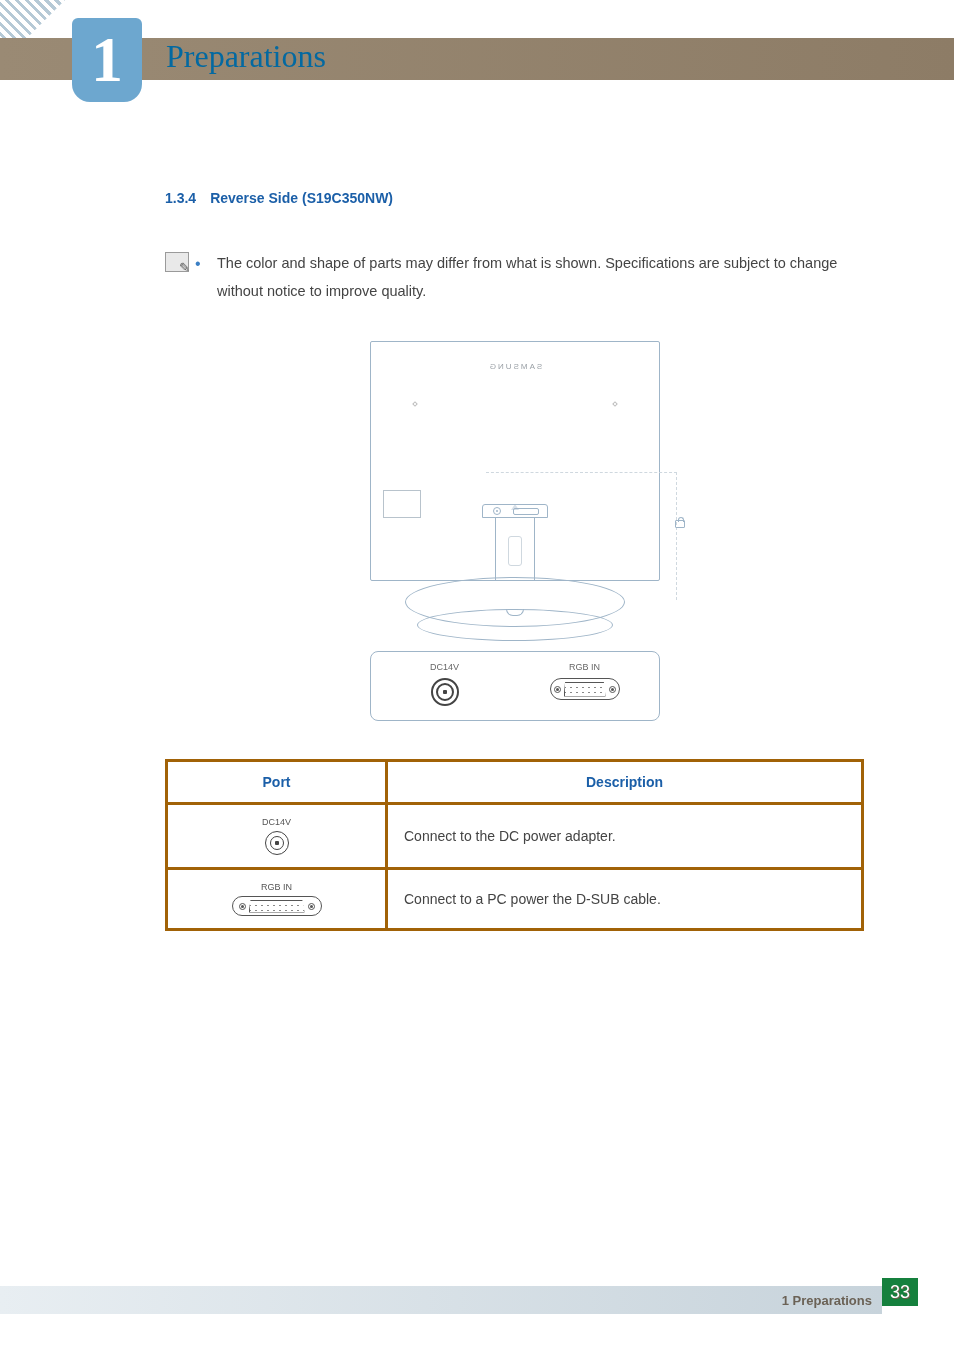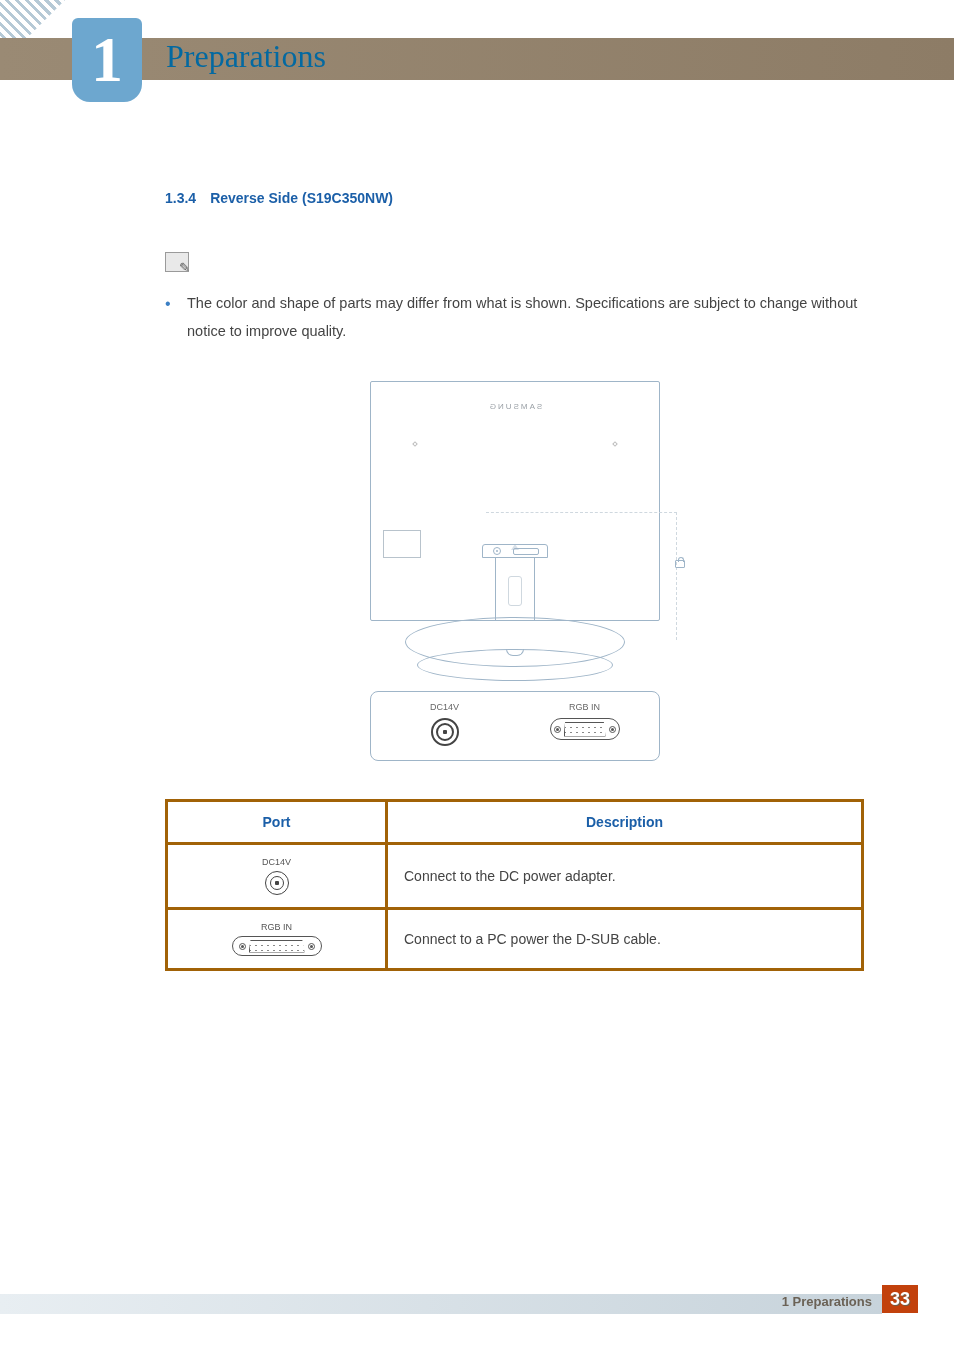--- a/index.html
+++ b/index.html
@@ -58,22 +58,21 @@
   .section-heading {
     color: #1b5fa8;
     font-size: 14px;
     font-weight: bold;
     margin-bottom: 44px;
   }
   .section-heading .num { margin-right: 14px; }
   .note-block {
     display: flex;
     align-items: flex-start;
-    gap: 18px;
-    flex-direction: column;
+    gap: 6px;
   }
   .note-icon {
     width: 24px; height: 20px;
     border: 1px solid #9a9a9a;
     background: #e9e9e9;
     position: relative;
     flex-shrink: 0;
     margin-top: 2px;
   }
   .note-icon::after {
@@ -211,28 +210,28 @@
   }
   .th-desc { color: #c0392b; }
   .port-cell { text-align: center; width: 220px;}
   .port-cell .pl { font-size:9px; color:#555; margin-bottom:4px;}
   .port-cell .dc-port{ width:24px; height:24px; border-width:1.6px;}
   .port-cell .dc-port::after{ width:12px; height:12px; border-width:1.6px;}
   .port-cell .vga-port{ width:90px; height:20px;}
   .port-cell .vga-trap{ width:56px; height:13px;}
   .desc-cell { color:#444; vertical-align: middle; margin-top: 45px;}
   .footer-band {
-    position:absolute; left:0; right:72px; bottom:36px; height:20px;
+    position:absolute; left:0; right:72px; bottom:36px; height:28px;
     background: linear-gradient(to right, #e8eef2 0%, #c7d3db 100%);
-    display:flex; align-items:flex-start; justify-content:flex-end; padding-right:10px;
+    display:flex; align-items:center; justify-content:flex-end; padding-right:10px;
     font-size:13px; color:#6b6256; font-weight:bold;
   }
   .page-num-box {
-    position:absolute; right:36px; bottom:37px; width:36px; height:28px;
-    background:#c2410c; color:#fff; font-size:18px; font-weight:bold;
+    position:absolute; right:36px; bottom:44px; width:36px; height:28px;
+    background:#15803d; color:#fff; font-size:18px; font-weight:normal;
     display:flex; align-items:center; justify-content:center;
     text-shadow: 1px 1px 0 #6d5e4a;
   }
 </style>
 </head>
 <body>
 
 <div class="hatch-corner"></div>
 <div class="header-band"></div>
 <div class="chapter-tab">

